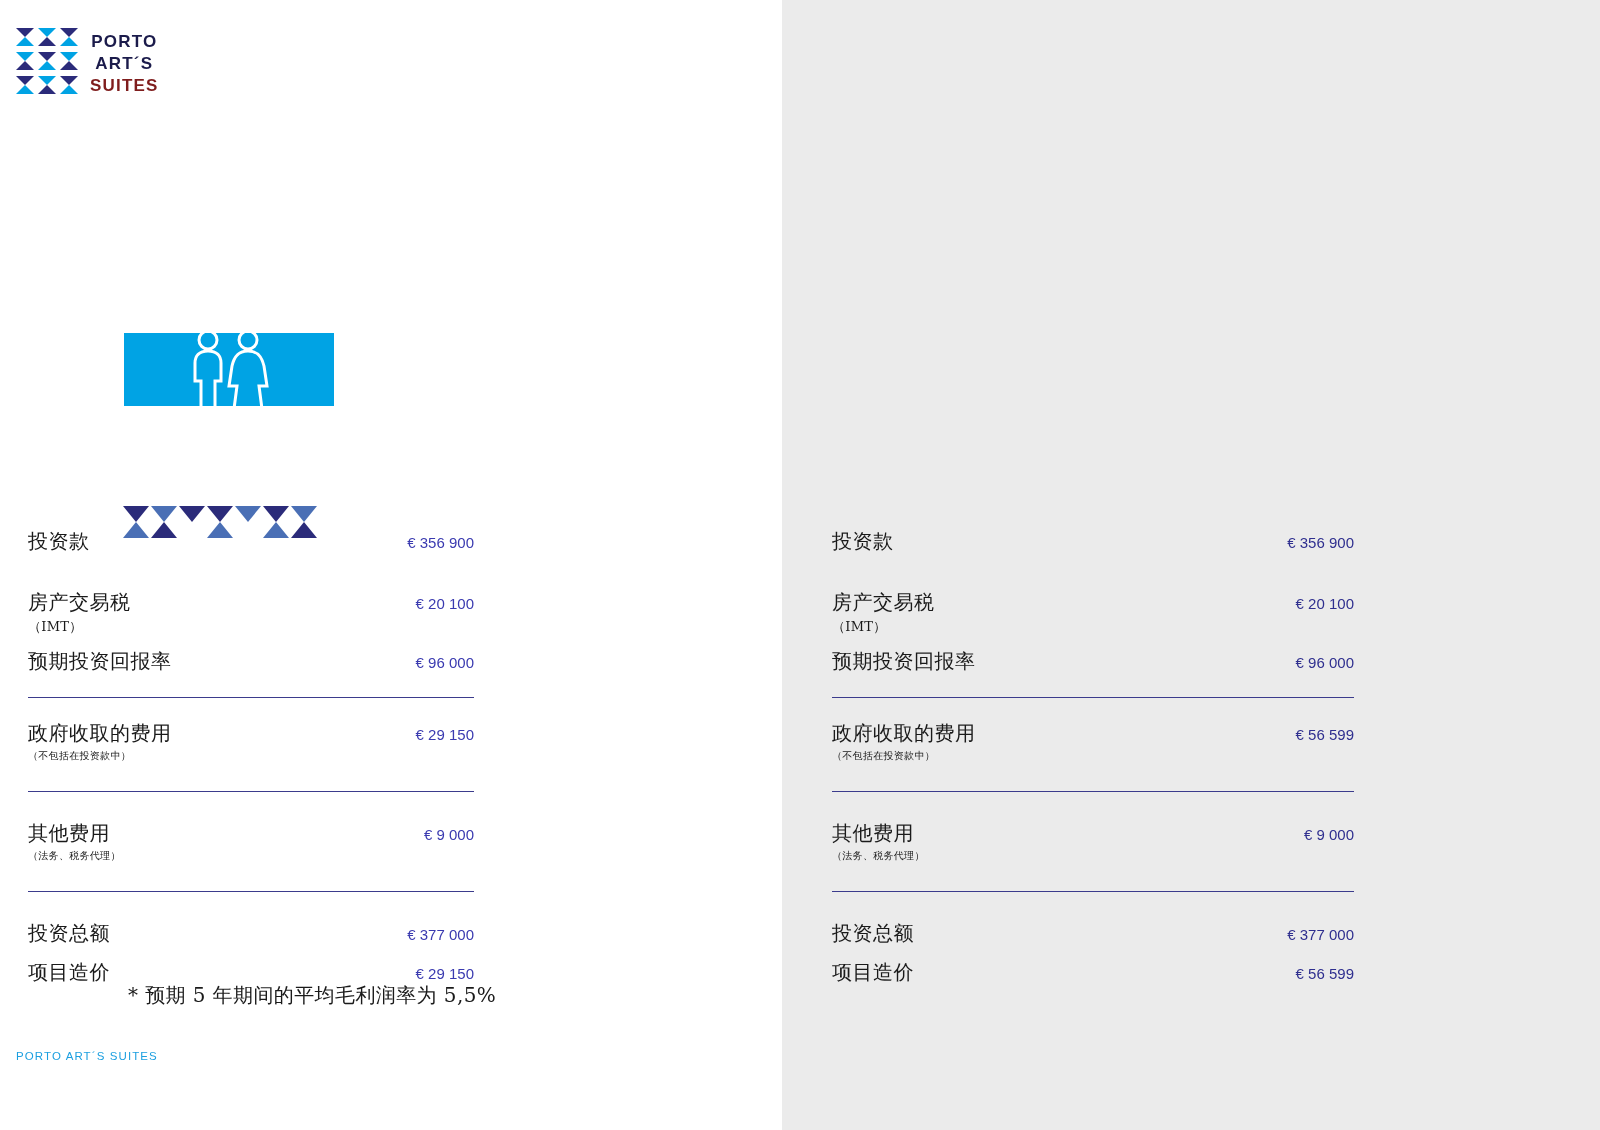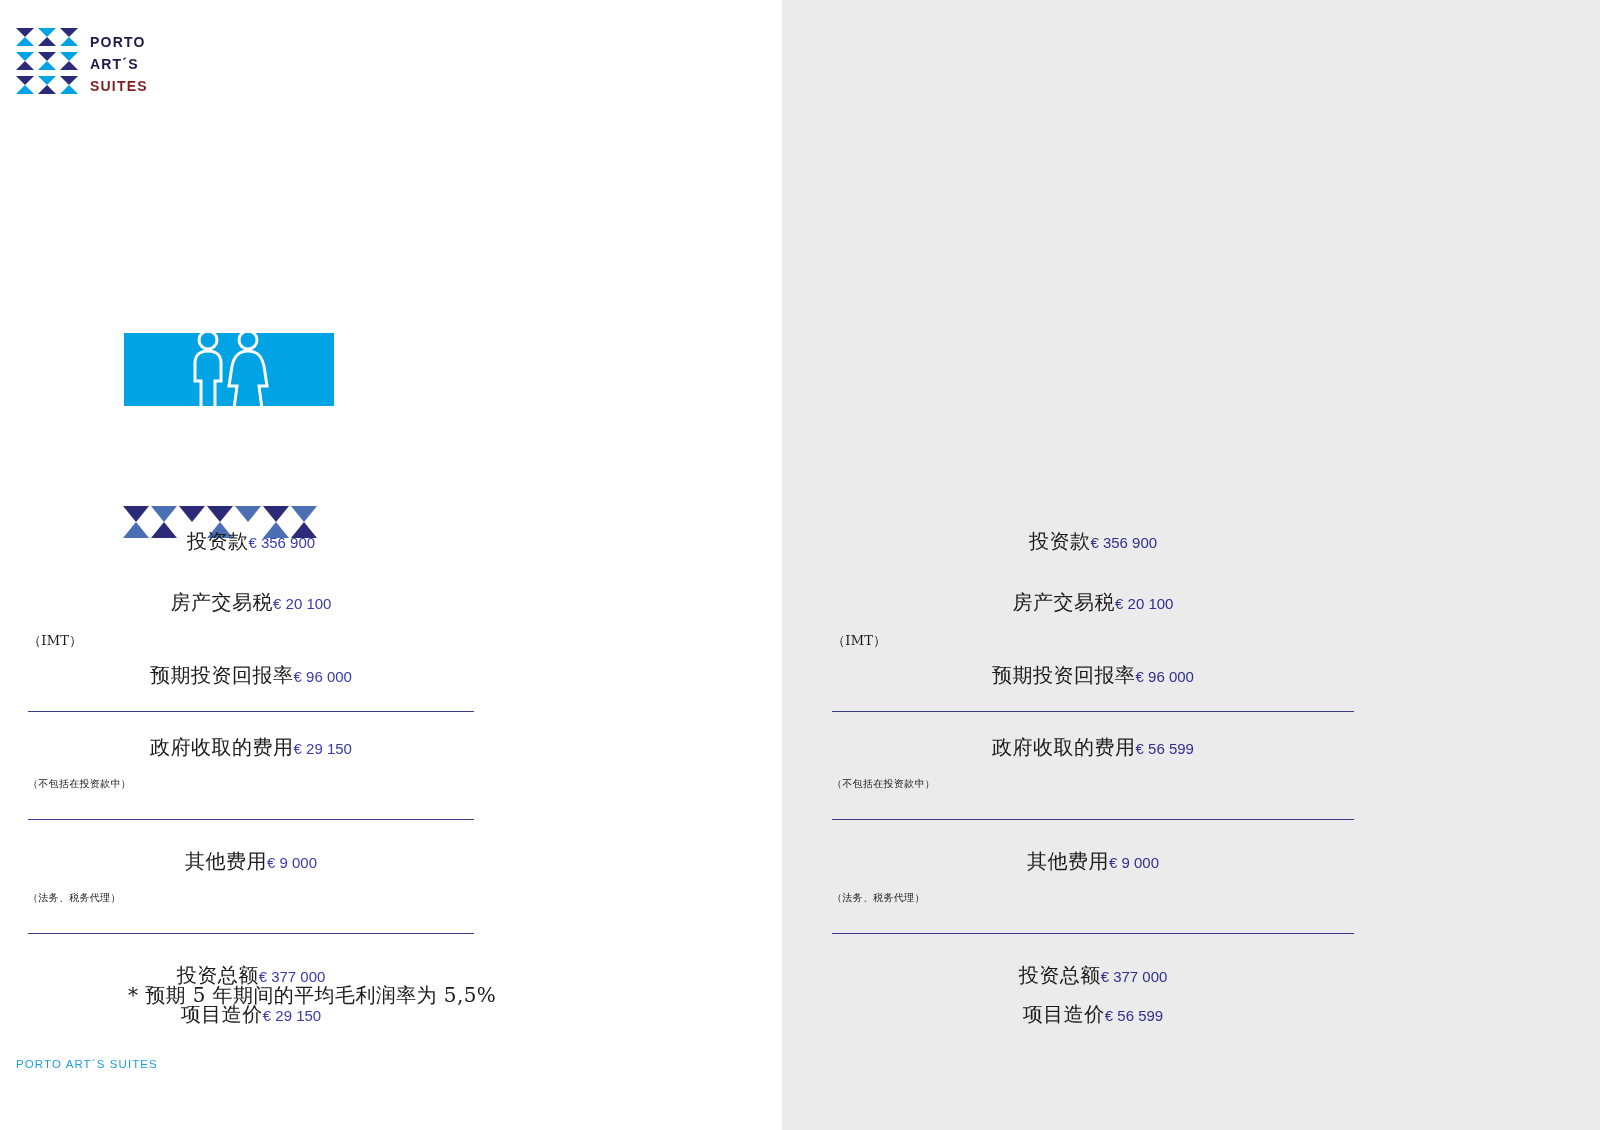--- a/index.html
+++ b/index.html
@@ -51,21 +51,22 @@
   }
   .logo-text {
     position: absolute;
     left: 74px;
     top: 5px;
     font-family: "Liberation Sans", sans-serif;
     font-weight: bold;
     color: #1b1b4b;
     line-height: 22px;
     letter-spacing: 1.2px;
-    font-size: 14px;
+    font-size: 17px;
+    text-align: center;
   }
   .logo-text .l3 {
     color: #7f1d1d;
   }
 
   
   .doc-title {
     position: absolute;
     left: 16px;
     top: 188px;
@@ -111,41 +112,41 @@
   }
   .table-right {
     left: 50px;
     top: 512px;
     width: 522px;
   }
   .row {
     position: relative;
     display: flex;
     align-items: baseline;
-    justify-content: center;
+    justify-content: space-between;
   }
   .row .label {
     font-size: 20px;
     color: #1a1a1a;
     letter-spacing: 0.5px;
     white-space: nowrap;
   }
   .row .value {
     font-size: 15px;
     color: #3a3ab0;
     font-family: "Liberation Sans", sans-serif;
     white-space: nowrap;
   }
   .row .value.navy {
     color: #2f2f8f;
   }
   .sub {
     font-size: 13px;
     color: #1a1a1a;
-    margin-top: 16px;
+    margin-top: 2px;
     letter-spacing: 0.3px;
   }
   .sub.small {
     font-size: 10px;
   }
   .rule {
     height: 1px;
     background: #3b3b8c;
     width: 100%;
   }
@@ -159,21 +160,21 @@
     font-family: "DejaVu Serif", serif;
     font-size: 20px;
     color: #1a1a1a;
     letter-spacing: 0.4px;
   }
   .footnote-left { left: 128px; top: 982px; }
 
   .page-footer {
     position: absolute;
     left: 16px;
-    bottom: 60px;
+    bottom: 68px;
     font-family: "Liberation Sans", sans-serif;
     font-size: 11.5px;
     color: #1b9fe0;
     letter-spacing: 1.1px;
   }
 </style>
 </head>
 <body>
 
 <div class="page">

